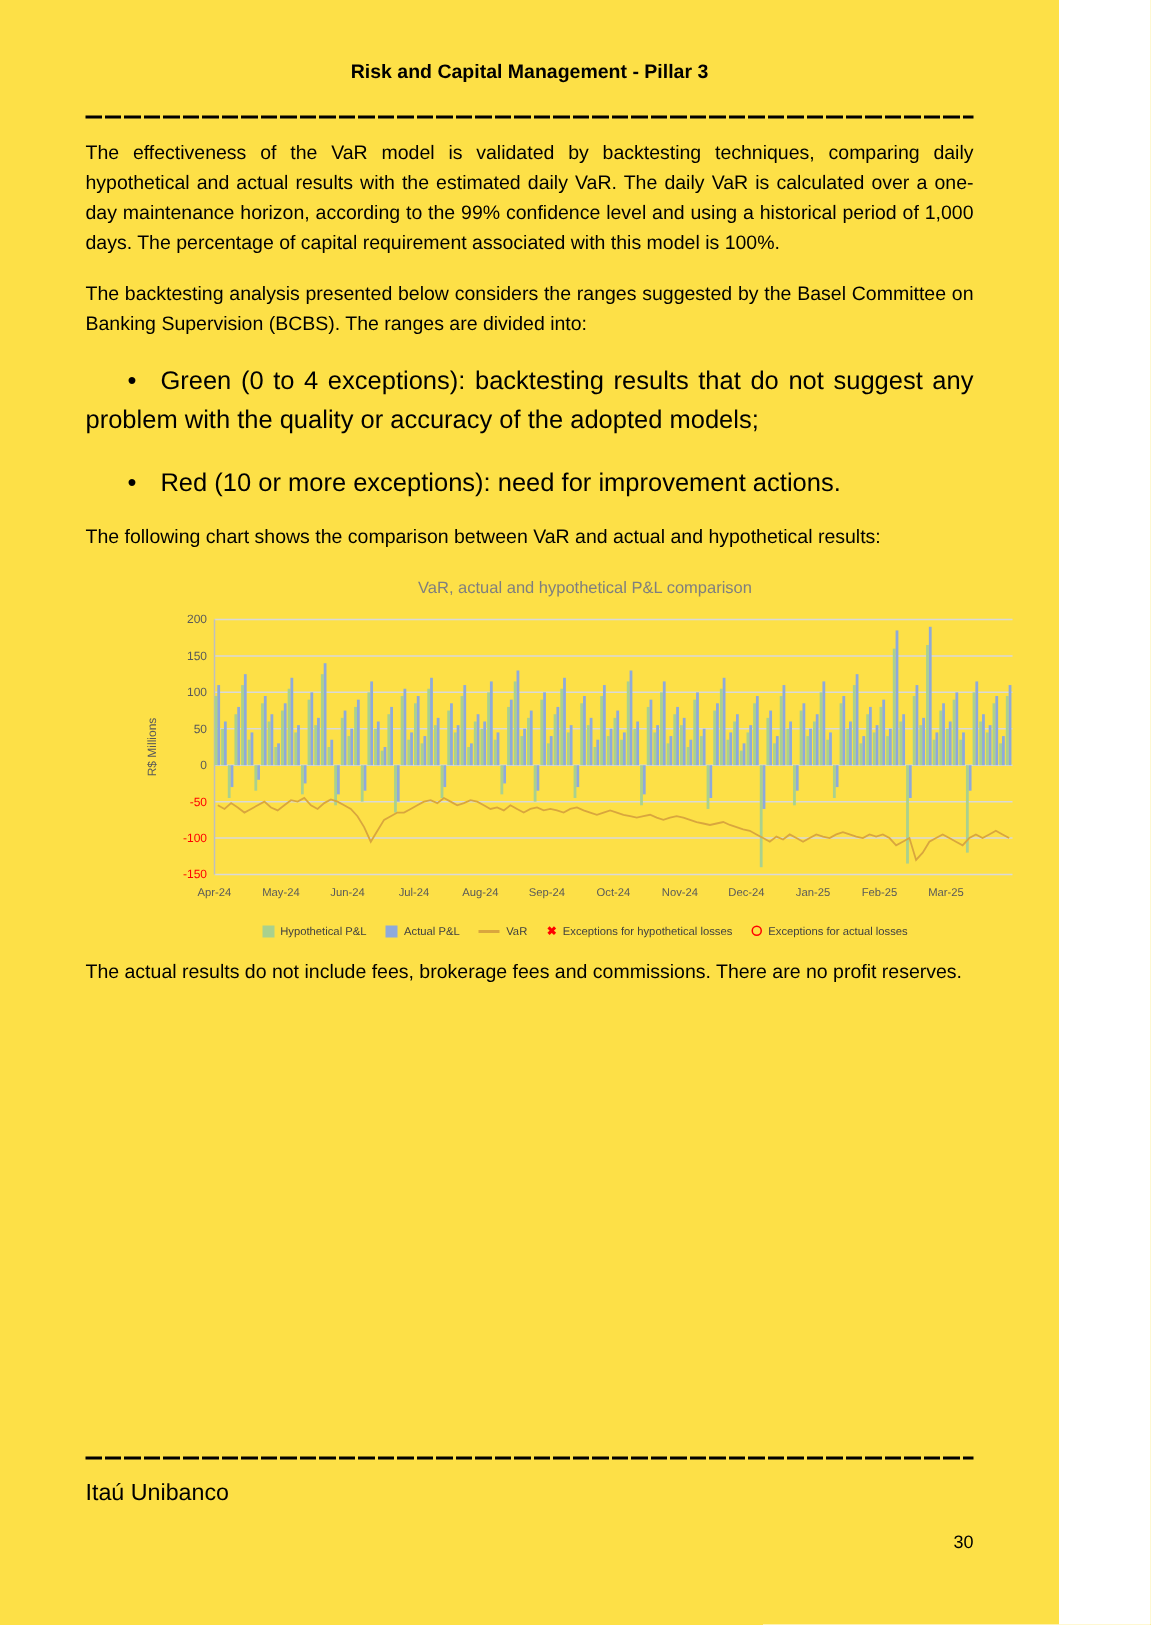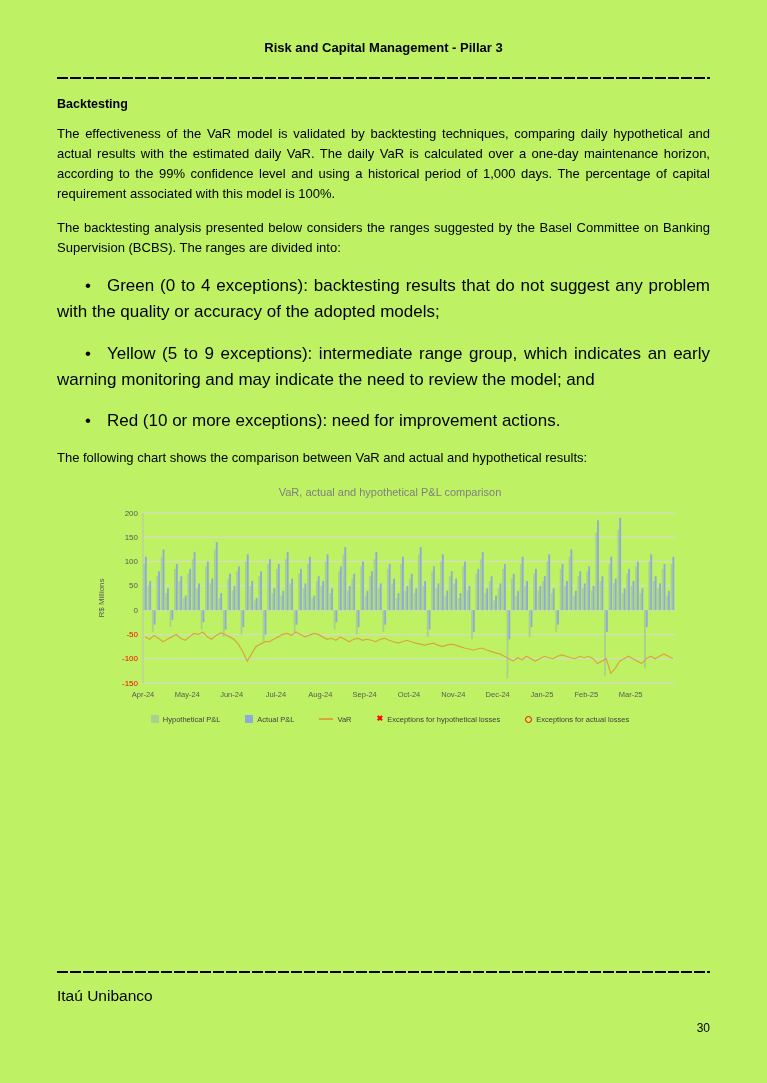--- a/index.html
+++ b/index.html
@@ -1,19 +1,19 @@
 <!DOCTYPE html>
 <html><head>
 <meta charset="utf-8">
 <style>
   html,body{margin:0;padding:0;background:#ffffff;}
   .page{
     position:relative;
-    width:767px;height:1083px;
-    background:#bef264;
+    width:706px;height:1083px;
+    background:#fde047;
     font-family:"Liberation Sans",sans-serif;
     color:#000;
     overflow:hidden;
   }
   .header-title{
     padding-top:40px;
     text-align:center;
     font-size:13px;
     font-weight:bold;
   }
@@ -55,21 +55,21 @@
   .chart-title{
     text-align:center;
     font-size:11px;
     color:#7f7f7f;
     margin-bottom:5px;
   }
   .legend{
     display:flex;
     justify-content:center;
     align-items:center;
-    gap:25px;
+    gap:13px;
     margin-top:3px;
     font-size:7.5px;
     color:#404040;
   }
   .legend-item{display:flex;align-items:center;white-space:nowrap;}
   .m-square{width:8px;height:8px;display:inline-block;margin-right:4px;}
   .m-green{background:#A9D18E;}
   .m-blue{background:#8EAADB;}
   .m-line{width:14px;height:2px;background:#D9A63E;display:inline-block;margin-right:4px;}
   .m-x{color:#FF0000;font-weight:bold;font-size:8px;margin-right:4px;line-height:1;}
@@ -94,27 +94,25 @@
 </head>
 <body>
 
 <div class="page">
 
   <div class="header-title">Risk and Capital Management - Pillar 3</div>
   <div class="rule"></div>
 
   <div class="content">
 
-    <div class="subsection-title">Backtesting</div>
 
     <p class="body-text">The effectiveness of the VaR model is validated by backtesting techniques, comparing daily hypothetical and actual results with the estimated daily VaR. The daily VaR is calculated over a one-day maintenance horizon, according to the 99% confidence level and using a historical period of 1,000 days. The percentage of capital requirement associated with this model is 100%.</p>
     <p class="body-text">The backtesting analysis presented below considers the ranges suggested by the Basel Committee on Banking Supervision (BCBS). The ranges are divided into:</p>
 
     <p class="bullet"><span class="bullet-glyph">•</span><span>Green (0 to 4 exceptions): backtesting results that do not suggest any problem with the quality or accuracy of the adopted models;</span></p>
-    <p class="bullet"><span class="bullet-glyph">•</span><span>Yellow (5 to 9 exceptions): intermediate range group, which indicates an early warning monitoring and may indicate the need to review the model; and</span></p>
     <p class="bullet"><span class="bullet-glyph">•</span><span>Red (10 or more exceptions): need for improvement actions.</span></p>
 
     <p class="body-text">The following chart shows the comparison between VaR and actual and hypothetical results:</p>
 
     <div class="chart-wrap">
       <div class="chart-title">VaR, actual and hypothetical P&amp;L comparison</div>
       <svg id="chart-svg" width="590" height="205" viewBox="0 0 590 205" font-family="Liberation Sans, sans-serif">
           <line x1="48" y1="10" x2="580" y2="10" stroke="#D9D9D9" stroke-width="1"></line>
           <text x="43" y="12.6" text-anchor="end" font-size="8" fill="#595959">200</text>
           <line x1="48" y1="34.285714285714285" x2="580" y2="34.285714285714285" stroke="#D9D9D9" stroke-width="1"></line>
@@ -404,20 +402,21 @@
             <span class="m-x"></span>
             <span>Exceptions for hypothetical losses</span>
           </span>
         <span class="legend-item">
             <span class="m-circle"></span>
             <span>Exceptions for actual losses</span>
           </span>
       </div>
     </div>
 
+    <p class="body-text">The actual results do not include fees, brokerage fees and commissions. There are no profit reserves.</p>
 
   </div>
 
   <div class="footer">
     <div class="rule"></div>
     <div class="footer-brand">Itaú Unibanco</div>
     <div class="page-number">30</div>
   </div>
 
 </div>

